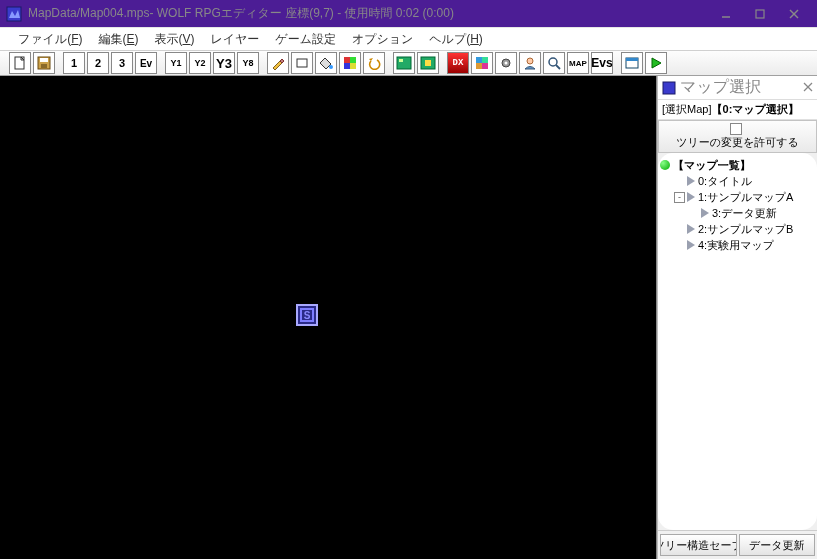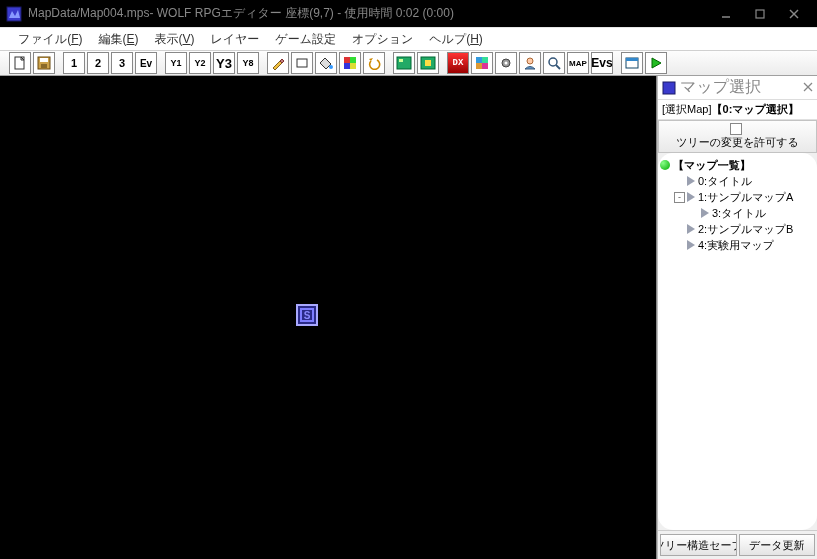--- a/index.html
+++ b/index.html
@@ -1,18 +1,18 @@
 <!DOCTYPE html>
 <html><head>
 <meta charset="utf-8">
 <style>
   * { box-sizing: border-box; margin: 0; padding: 0; font-family: "MS PGothic", "Meiryo", sans-serif; }
   body { width: 817px; height: 559px; background: #fff; overflow: hidden; font-size: 12px; color: #000; }
 
-  .titlebar { height: 28px; display: flex; align-items: center; padding: 12px 6px; background: #000000; color: #888; border-bottom: 1px solid #e6e6e6; }
+  .titlebar { height: 28px; display: flex; align-items: center; padding: 12px 6px; background: #4c1d95; color: #888; border-bottom: 1px solid #e6e6e6; }
   .titlebar .app-icon { width: 16px; height: 16px; margin-right: 6px; }
   .titlebar .title-text { flex: 0 0 auto; font-size: 12px; }
   .titlebar .spacer { flex: 1 1 auto; }
   .winbtn { width: 34px; height: 22px; display: flex; align-items: center; justify-content: center; color: #888; }
   .winbtn svg { display: block; }
 
   .menubar { height: 22px; display: flex; align-items: center; padding: 0 10px; color: #333; }
   .menubar .menu-item { padding: 2px 8px; cursor: default; }
 
   .toolbar { height: 26px; display: flex; align-items: center; padding: 1px 2px; border-top: 1px solid #d0d0d0; border-bottom: 1px solid #a0a0a0; background: linear-gradient(#fdfdfd,#ececec); }
@@ -266,21 +266,21 @@
         <span>0:タイトル</span>
       </div>
       <div class="tree-row indent1">
         <span class="tree-toggle">-</span>
         <span class="bullet-arrow"></span>
         <span>1:サンプルマップA</span>
       </div>
       <div class="tree-row indent2">
         <span class="tree-spacer"></span>
         <span class="bullet-arrow"></span>
-        <span>3:タイトル</span>
+        <span>3:データ更新</span>
       </div>
       <div class="tree-row indent1">
         <span class="tree-spacer"></span>
         <span class="bullet-arrow"></span>
         <span>2:サンプルマップB</span>
       </div>
       <div class="tree-row indent1">
         <span class="tree-spacer"></span>
         <span class="bullet-arrow"></span>
         <span>4:実験用マップ</span>

